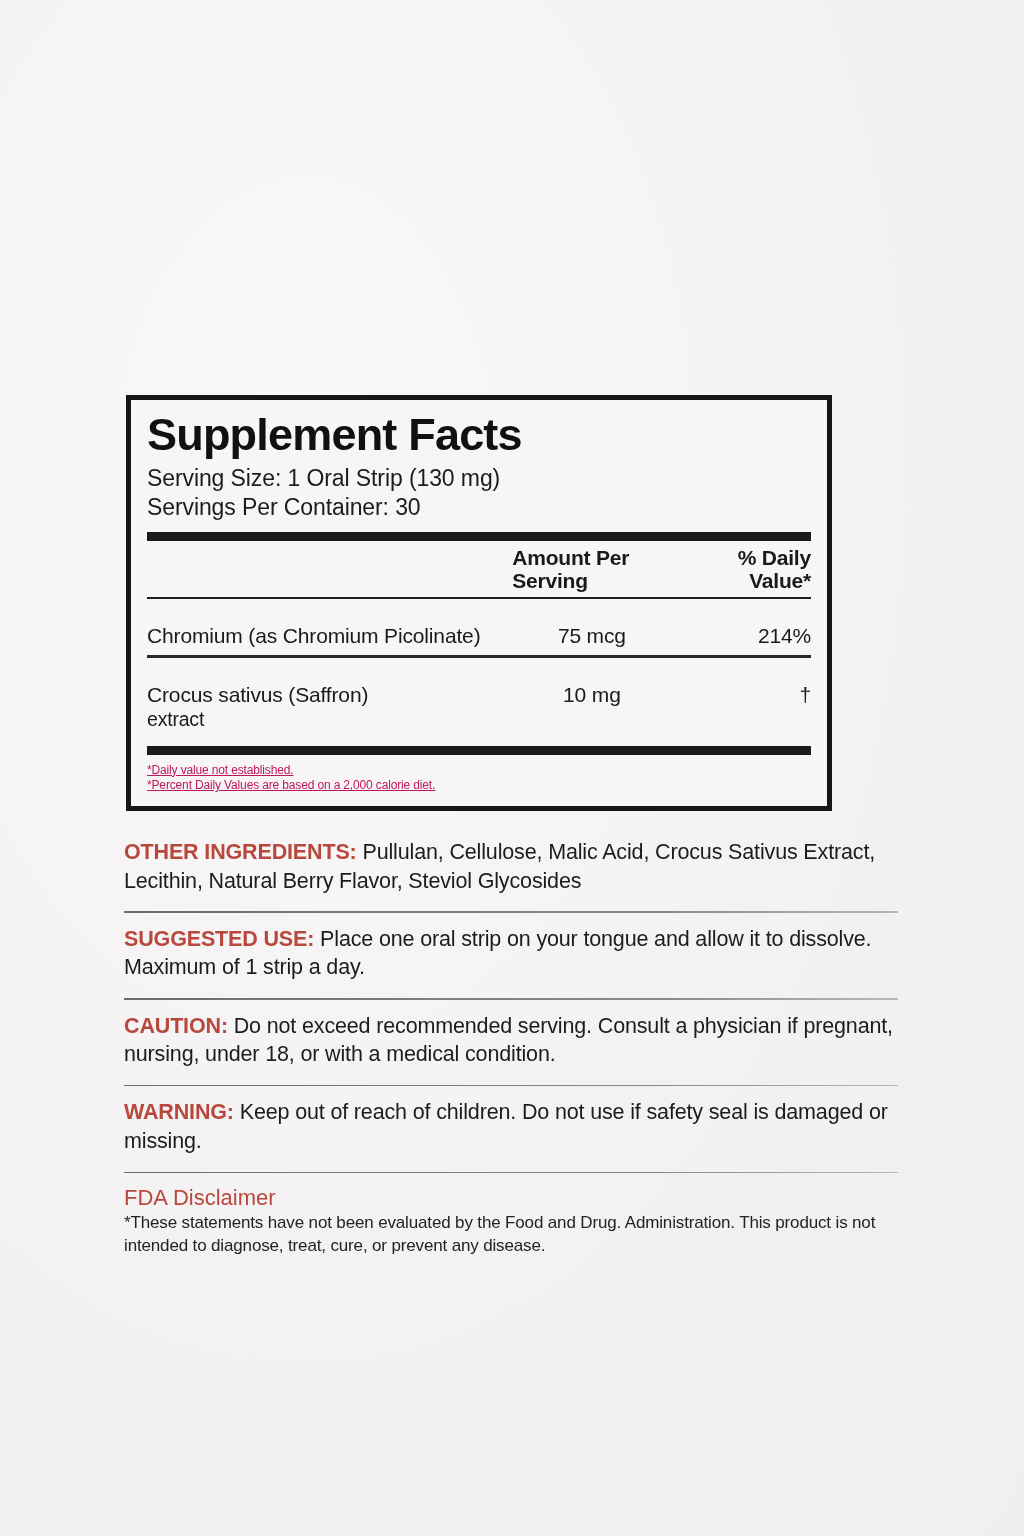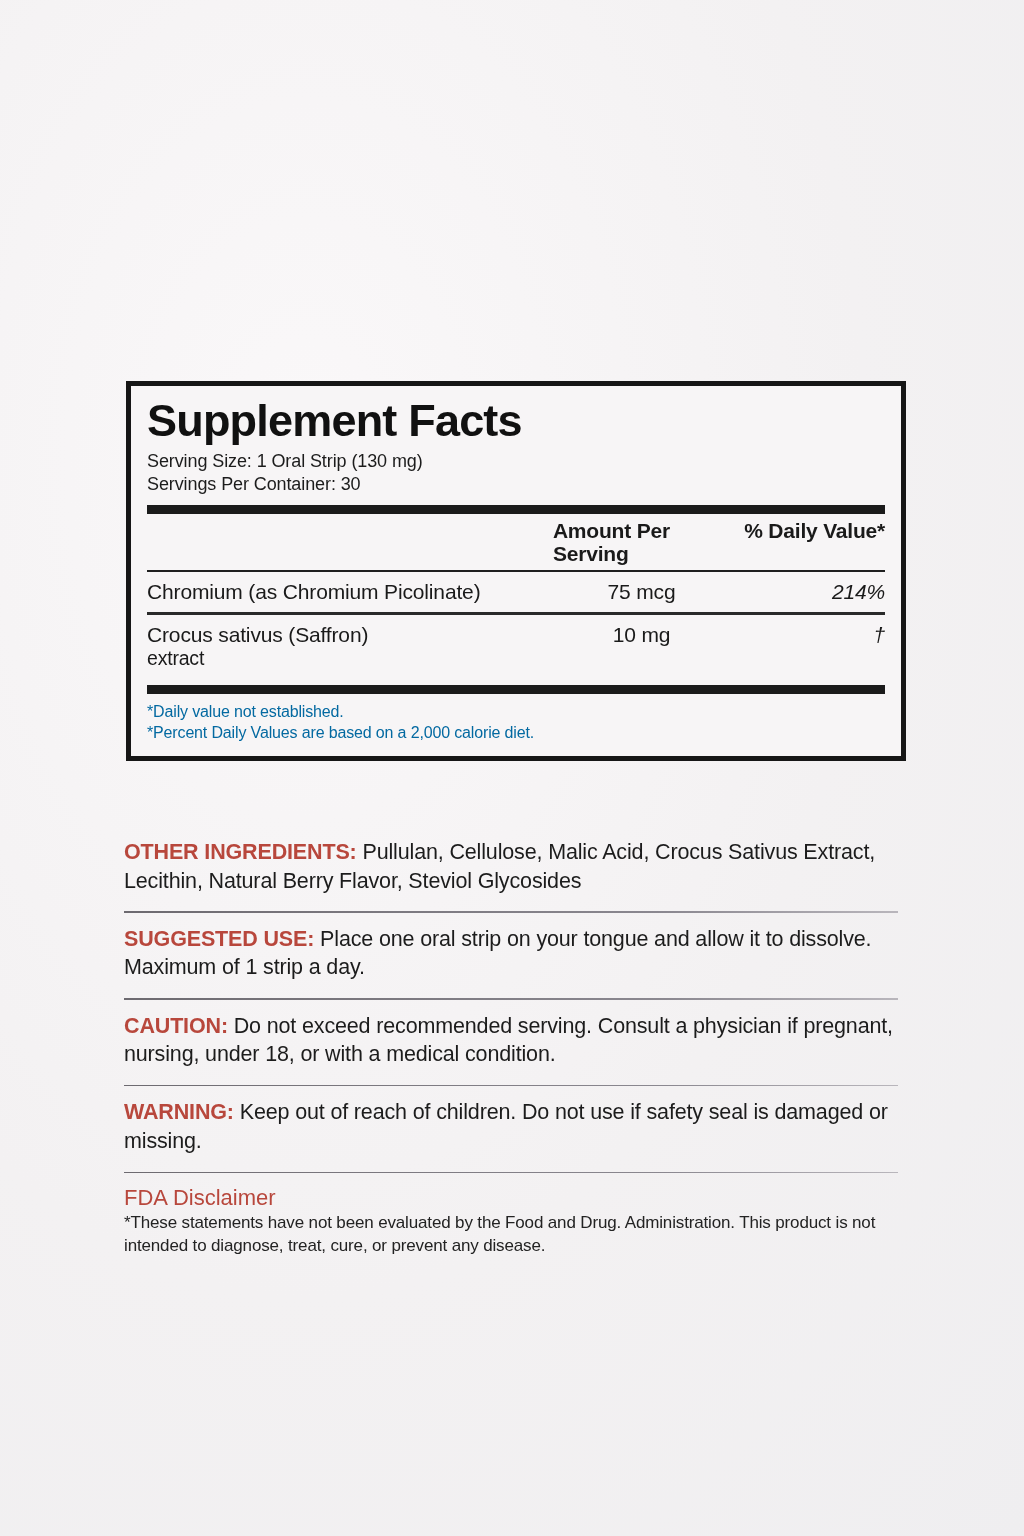--- a/index.html
+++ b/index.html
@@ -23,39 +23,39 @@
     width: 1024px;
     height: 1536px;
     background:
       radial-gradient(ellipse at 30% 30%, #faf8f9 0%, #f3f1f2 55%, #efeef0 100%);
   }
 
   
   .facts-panel {
     position: absolute;
     left: 126px;
-    top: 381px;
-    width: 780px;
+    top: 395px;
+    width: 706px;
     box-sizing: border-box;
     border: 5px solid #161616;
     background: #f7f5f6;
     padding: 10px 16px 12px 16px;
   }
 
   .facts-title {
     font-size: 45px;
     font-weight: bold;
     line-height: 1.02;
     letter-spacing: -0.8px;
     color: #111;
     margin: 2px 0 6px 0;
   }
 
   .serving-line {
-    font-size: 18px;
+    font-size: 23px;
     line-height: 1.28;
     color: #1c1c1c;
     letter-spacing: -0.1px;
   }
 
   .bar-thick {
     height: 9px;
     background: #1b1b1b;
     margin: 9px 0 0 0;
   }
@@ -90,43 +90,44 @@
   .hdr-row td {
     padding: 5px 0 4px 0;
     font-size: 21px;
     font-weight: bold;
     letter-spacing: -0.2px;
   }
   .hdr-amt { line-height: 1.12; }
   .hdr-dv  { text-align: right; line-height: 1.12; }
 
   .data-row td {
-    padding: 7px 0 7px 0;
+    padding: 24px 0 7px 0;
     font-size: 21px;
     letter-spacing: -0.15px;
     line-height: 1.22;
   }
   .data-row .cell-name { padding-right: 6px; }
   .data-row .cell-amt  { text-align: center; }
-  .data-row .cell-dv   { text-align: right; font-style: italic; }
+  .data-row .cell-dv   { text-align: right; }
 
   .sub-line {
     display: block;
     font-size: 19.5px;
     letter-spacing: -0.2px;
   }
   .sub-tiny {
     font-size: 15.5px;
   }
 
   .footnote-in {
-    font-size: 16px;
+    font-size: 12px;
     line-height: 1.3;
     letter-spacing: -0.15px;
-    color: #0369a1;
+    color: #be185d;
+    text-decoration: underline;
   }
 
   
   .sections {
     position: absolute;
     left: 124px;
     top: 838px;
     width: 774px;
   }
   .section {

